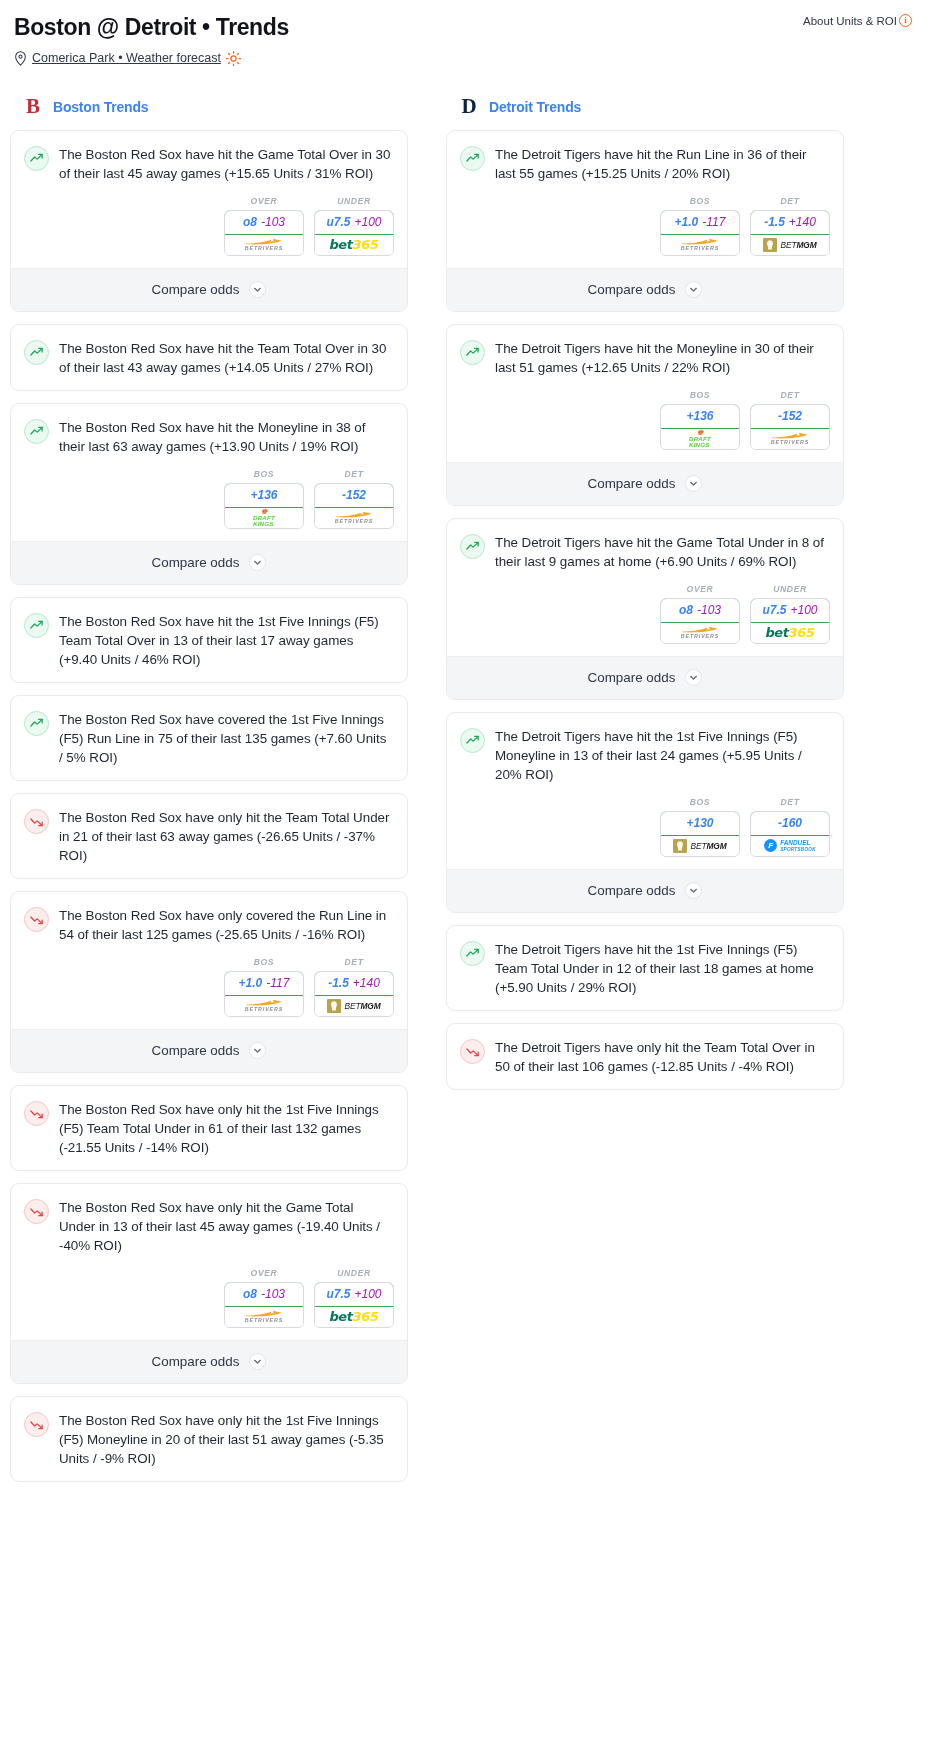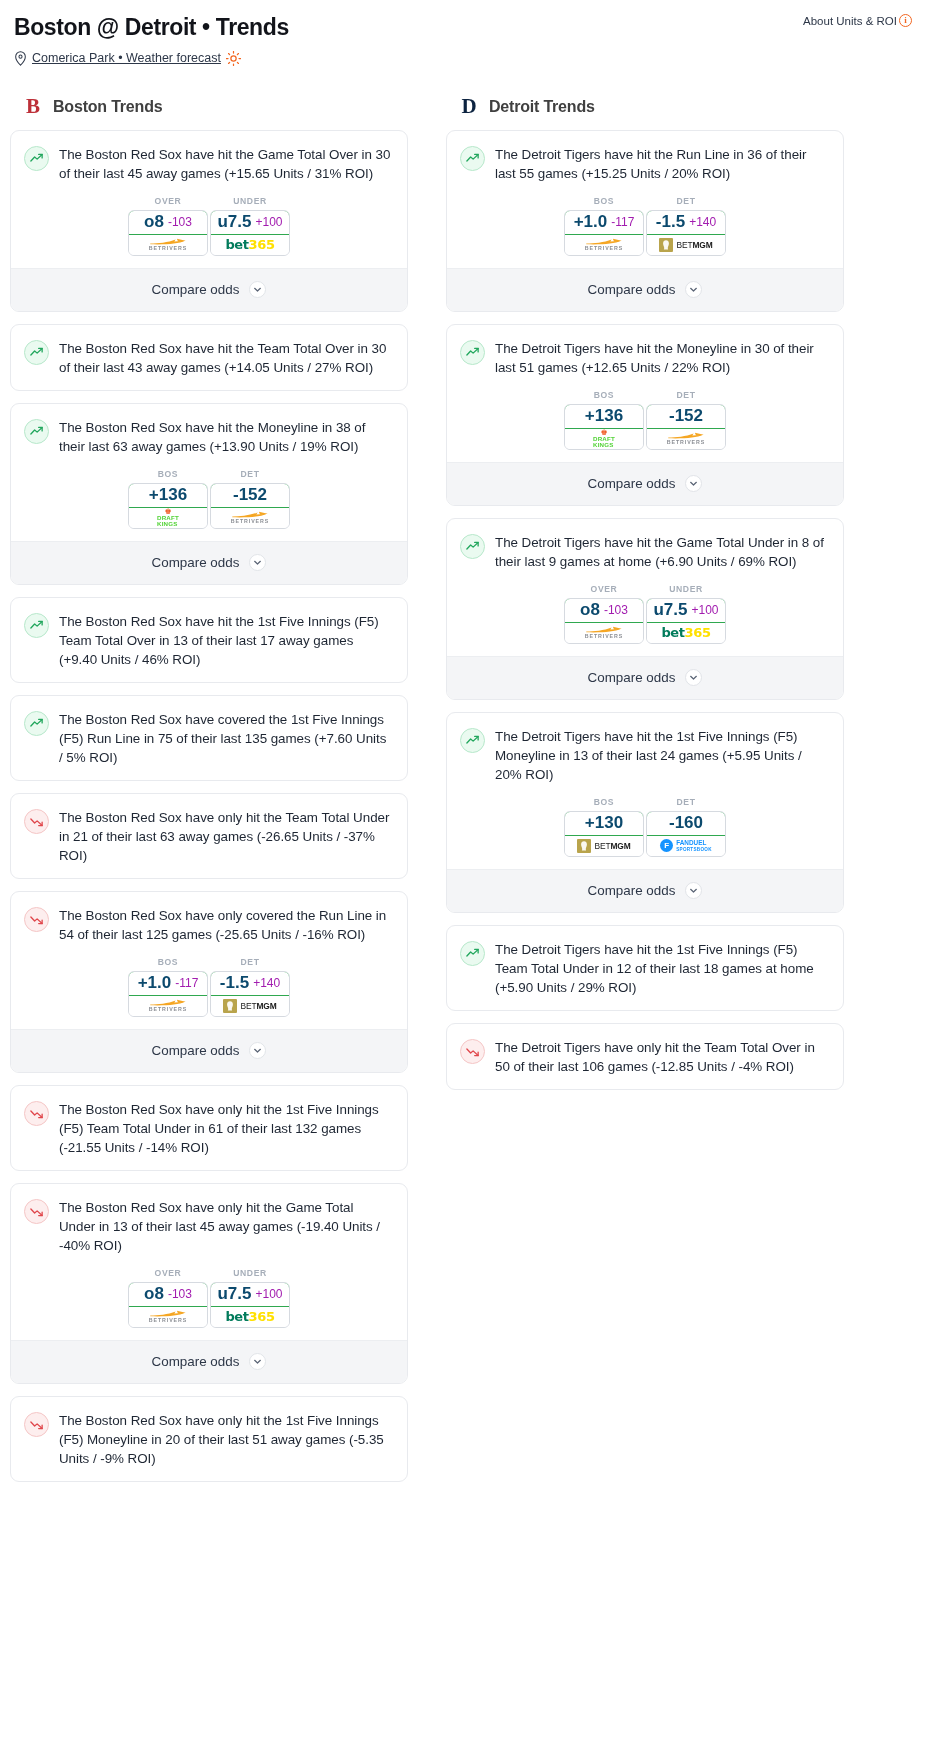--- a/index.html
+++ b/index.html
@@ -70,23 +70,23 @@
   }
   .col-head .team-logo {
     width: 22px; height: 24px;
     display: flex; align-items: center; justify-content: center;
     font-size: 21px; font-weight: bold;
     font-family: "Liberation Serif", serif;
   }
   .col-head .logo-bos { color: #BD3039; }
   .col-head .logo-det { color: #0C2340; }
   .col-head .col-title {
-    font-size: 16px;
+    font-size: 14px;
     font-weight: bold;
-    color: #404040;
+    color: #3b82f6;
     letter-spacing: -0.2px;
   }
 
   
   .card {
     background: #ffffff;
     border: 1px solid #e8eaee;
     border-radius: 9px;
     margin-bottom: 12px;
     overflow: hidden;
@@ -108,23 +108,24 @@
   .trend-text {
     font-size: 13.4px;
     line-height: 19px;
     color: #1e2633;
     letter-spacing: -0.05px;
   }
 
   
   .odds-wrap {
     display: flex;
-    justify-content: center;
-    gap: 2px;
+    justify-content: flex-end;
+    gap: 10px;
     padding: 0 13px 12px 13px;
+    font-style: italic;
   }
   .odds-cell { width: 80px; }
   .odds-label {
     text-align: center;
     font-size: 8.6px;
     font-weight: bold;
     letter-spacing: 0.6px;
     color: #a6aeb9;
     margin-bottom: 4px;
   }
@@ -138,21 +139,21 @@
     border: 1px solid #2fa84f;
     border-radius: 6px 6px 0 0;
     margin: -1px -1px 0 -1px;
     height: 25px;
     display: flex;
     align-items: center;
     justify-content: center;
     gap: 4px;
     background: #fff;
   }
-  .odds-line { font-size: 17px; font-weight: bold; color: #0c4a6e; }
+  .odds-line { font-size: 12px; font-weight: bold; color: #3b82f6; }
   .odds-juice { font-size: 12px; color: #a21caf; }
   .book-strip {
     height: 20px;
     display: flex;
     align-items: center;
     justify-content: center;
     background: #fff;
   }
 
   

